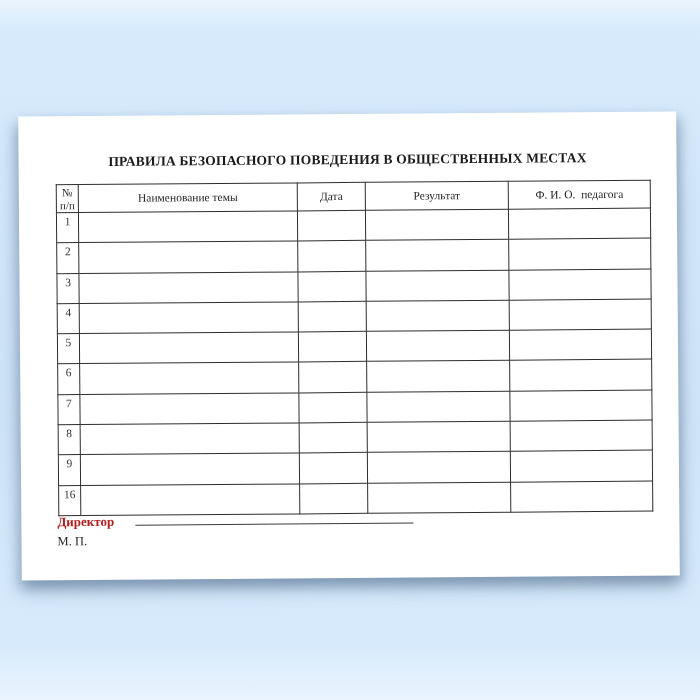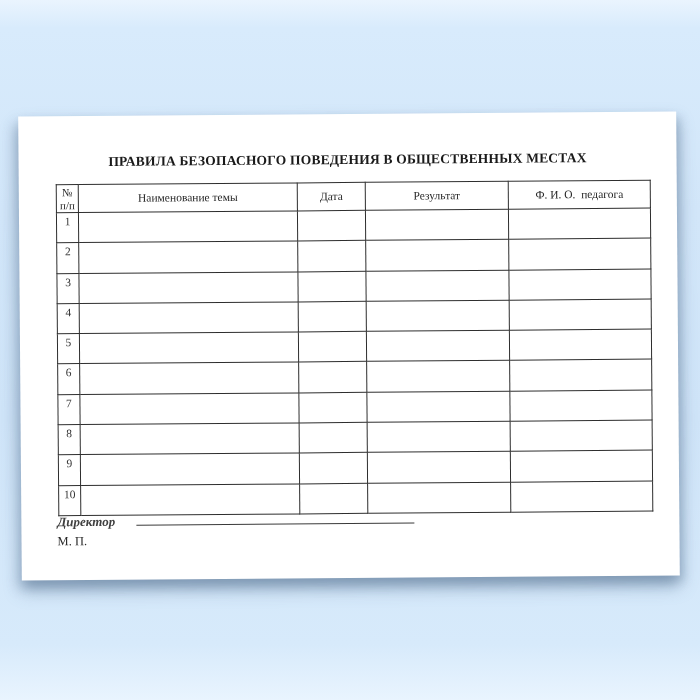--- a/index.html
+++ b/index.html
@@ -81,22 +81,21 @@
   .footer {
     position: absolute;
     left: 36px;
     top: 396px;
     font-size: 13px;
     line-height: 16px;
   }
   .sig-row { white-space: nowrap; }
   .director {
     font-weight: bold;
-    color: #404040;
-    font-style: italic;
+    color: #b91c1c;
   }
   .sig-line {
     display: inline-block;
     width: 278px;
     height: 13px;
     margin-left: 21px;
     border-bottom: 1px solid #3a3a3a;
   }
   .mp {
     margin-top: 3px;
@@ -187,21 +186,21 @@
           <td></td>
         </tr>
         <tr>
           <td class="num">9</td>
           <td></td>
           <td></td>
           <td></td>
           <td></td>
         </tr>
         <tr>
-          <td class="num">10</td>
+          <td class="num">16</td>
           <td></td>
           <td></td>
           <td></td>
           <td></td>
         </tr>
       </tbody>
   </table>
 
   <div class="footer">
     <div class="sig-row">

